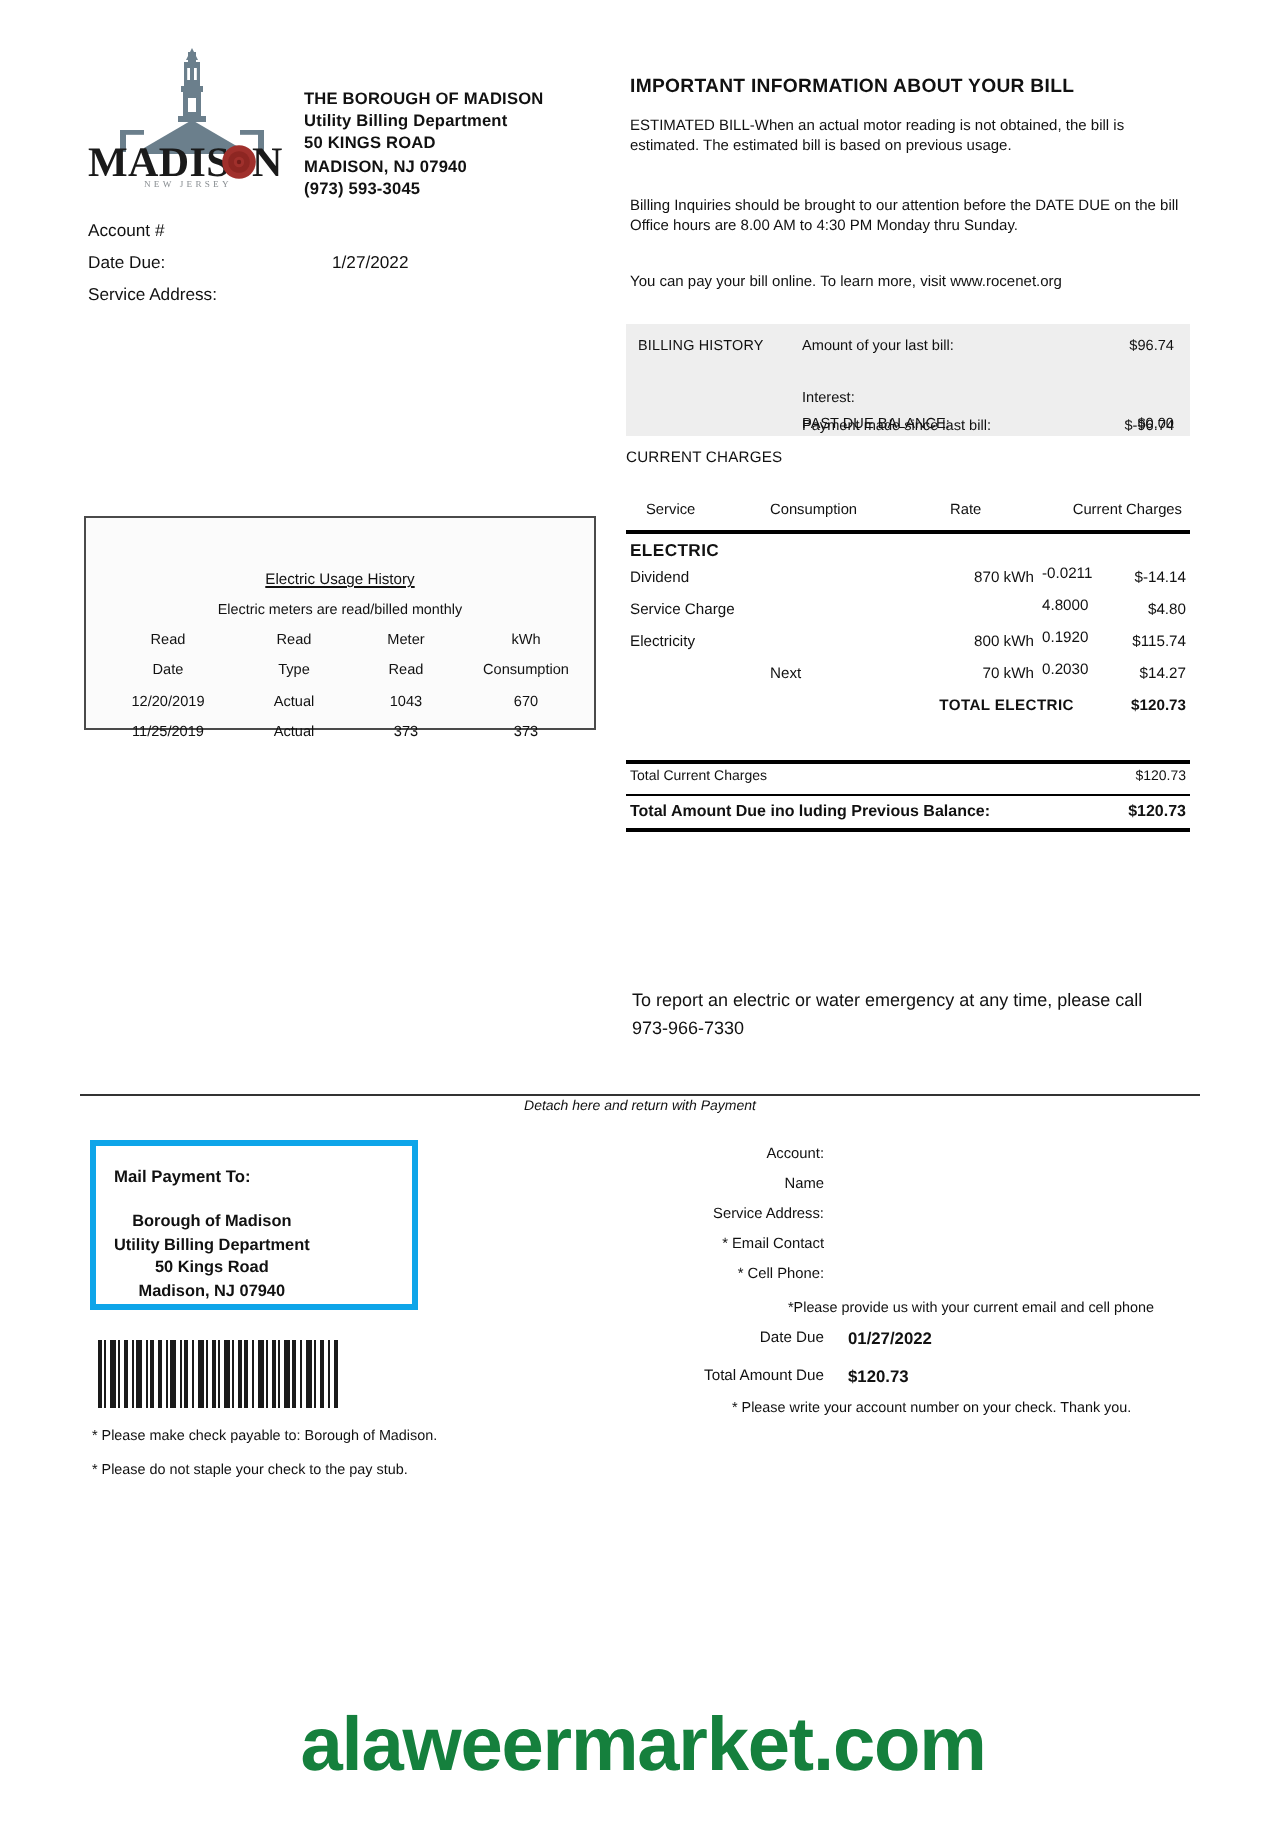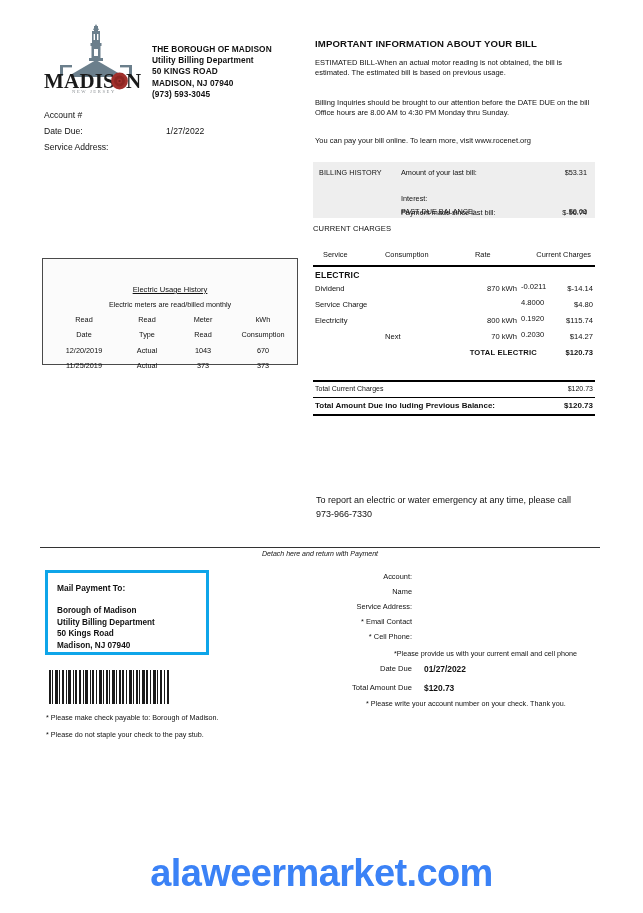--- a/index.html
+++ b/index.html
@@ -144,21 +144,21 @@
 
   
   #mail-box {
     left: 45px; top: 570px; width: 164px; height: 85px;
     border: 3px solid #0ea5e9; background: #fff;
   }
   #mail-title {
     position: absolute; left: 9px; top: 10px;
     font-size: 8.4px; font-weight: bold;
   }
-  #mail-lines { position: absolute; left: 9px; top: 32px; }
+  #mail-lines { position: absolute; left: 9px; top: 32px; text-align: center; }
   #mail-lines div { font-size: 8.2px; font-weight: bold; line-height: 11.6px; white-space: nowrap; }
 
   
   #barcode { left: 48px; top: 670px; width: 122px; height: 34px; }
   #barcode svg { display: block; }
 
   
   #stub-notes { left: 46px; top: 709px; width: 300px; }
   #stub-notes div { font-size: 7.2px; line-height: 17px; }
 
@@ -248,21 +248,21 @@
 
   <div class="abs" id="info-title">IMPORTANT INFORMATION ABOUT YOUR BILL</div>
   <div class="info-para" id="info-p1">ESTIMATED BILL-When an actual motor reading is not obtained, the bill is estimated. The estimated bill is based on previous usage.</div>
   <div class="info-para" id="info-p2">Billing Inquiries should be brought to our attention before the DATE DUE on the bill Office hours are 8.00 AM to 4:30 PM Monday thru Sunday.</div>
   <div class="info-para" id="info-p3">You can pay your bill online. To learn more, visit www.rocenet.org</div>
 
   <div class="abs" id="billing-history" style="background: rgb(238, 238, 238);">
     <div id="bh-label">BILLING HISTORY</div>
     <div class="bh-row" id="bh-r0">
       <span class="k">Amount of your last bill:</span>
-      <span class="v">$53.31</span>
+      <span class="v">$96.74</span>
     </div>
     <div class="bh-row" id="bh-r1">
       <span class="k">Payment made since last bill:</span>
       <span class="v">$-96.74</span>
     </div>
     <div class="bh-row" id="bh-r2">
       <span class="k">Interest:</span>
       <span class="v"></span>
     </div>
     <div class="bh-row" id="bh-r3">
@@ -466,15 +466,15 @@
       <span class="sf-value">01/27/2022</span>
     </div>
     <div class="sf-row sf-bold" style="margin-top:4px;">
       <span class="sf-label">Total Amount Due</span>
       <span class="sf-value">$120.73</span>
     </div>
   </div>
 
   <div class="abs" id="stub-footnote">* Please write your account number on your check. Thank you.</div>
 
-  <div class="abs" id="watermark" style="color: #3b82f6;">alaweermarket.com</div>
+  <div class="abs" id="watermark" style="color: #15803d;">alaweermarket.com</div>
 
 </div>
 
 </body></html>

